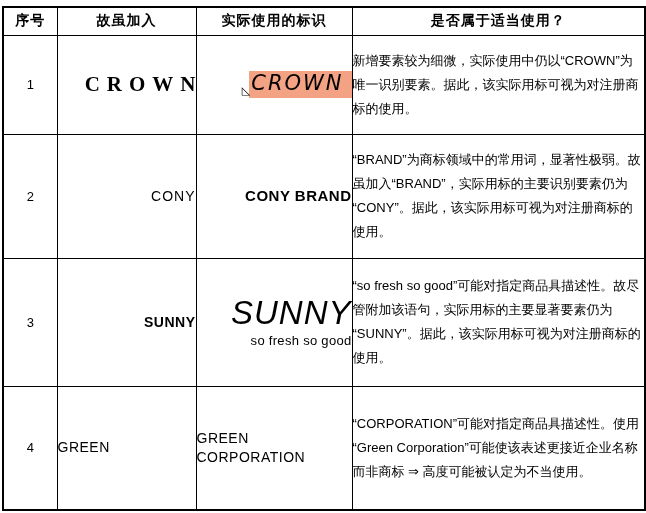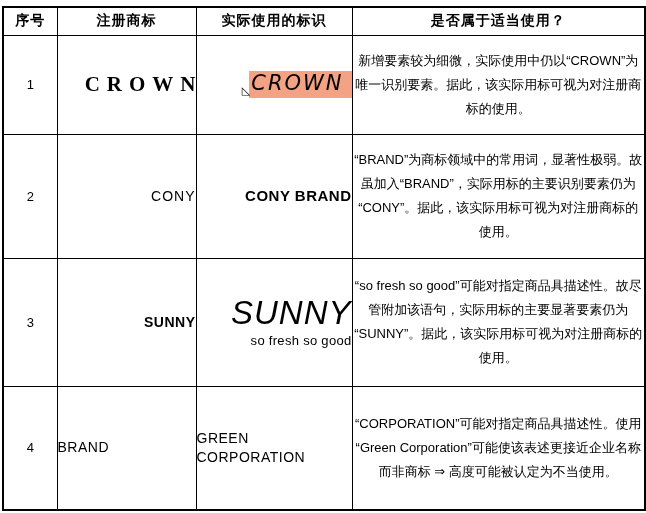--- a/index.html
+++ b/index.html
@@ -32,21 +32,21 @@
     font-weight:bold;
     text-align:center;
     letter-spacing:1px;
   }
   .no-cell{text-align:center;font-size:13px;}
   .reg-cell,.actual-cell{text-align:right;}
   .analysis-cell{
     font-size:13px;
     line-height:24px;
     padding:2px 8px;
-    text-align:center;
+    text-align:left;
   }
   
   .crown-serif{
     font-family:"Liberation Serif","DejaVu Serif",serif;
     font-size:21px;
     font-weight:600;
     letter-spacing:7px;
     margin-right:-7px;
     white-space:nowrap;
   }
@@ -97,21 +97,21 @@
 <table class="doc-table">
   <colgroup>
     <col style="width:54px">
     <col style="width:139px">
     <col style="width:156px">
     <col style="width:293px">
   </colgroup>
   <thead>
     <tr class="header-row">
       <th>序号</th>
-      <th>注册商标</th>
+      <th>故虽加入</th>
       <th>实际使用的标识</th>
       <th>是否属于适当使用？</th>
     </tr>
   </thead>
   <tbody>
     <tr class="row-1">
       <td class="no-cell">1</td>
       <td class="reg-cell">
         <span class="crown-serif">CROWN</span>
       </td>
@@ -137,21 +137,21 @@
       </td>
       <td class="actual-cell">
         <div class="sunny-logo">SUNNY</div>
         <div class="sunny-tagline">so fresh so good</div>
       </td>
       <td class="analysis-cell">“so fresh so good”可能对指定商品具描述性。故尽管附加该语句，实际用标的主要显著要素仍为“SUNNY”。据此，该实际用标可视为对注册商标的使用。</td>
     </tr>
     <tr class="row-4">
       <td class="no-cell">4</td>
       <td class="reg-cell left-cell">
-        <span>BRAND</span>
+        <span>GREEN</span>
       </td>
       <td class="actual-cell left-cell">
         <span>GREEN CORPORATION</span>
       </td>
       <td class="analysis-cell">“CORPORATION”可能对指定商品具描述性。使用“Green Corporation”可能使该表述更接近企业名称而非商标 ⇒ 高度可能被认定为不当使用。</td>
     </tr>
   </tbody>
 </table>
 
 </body></html>

